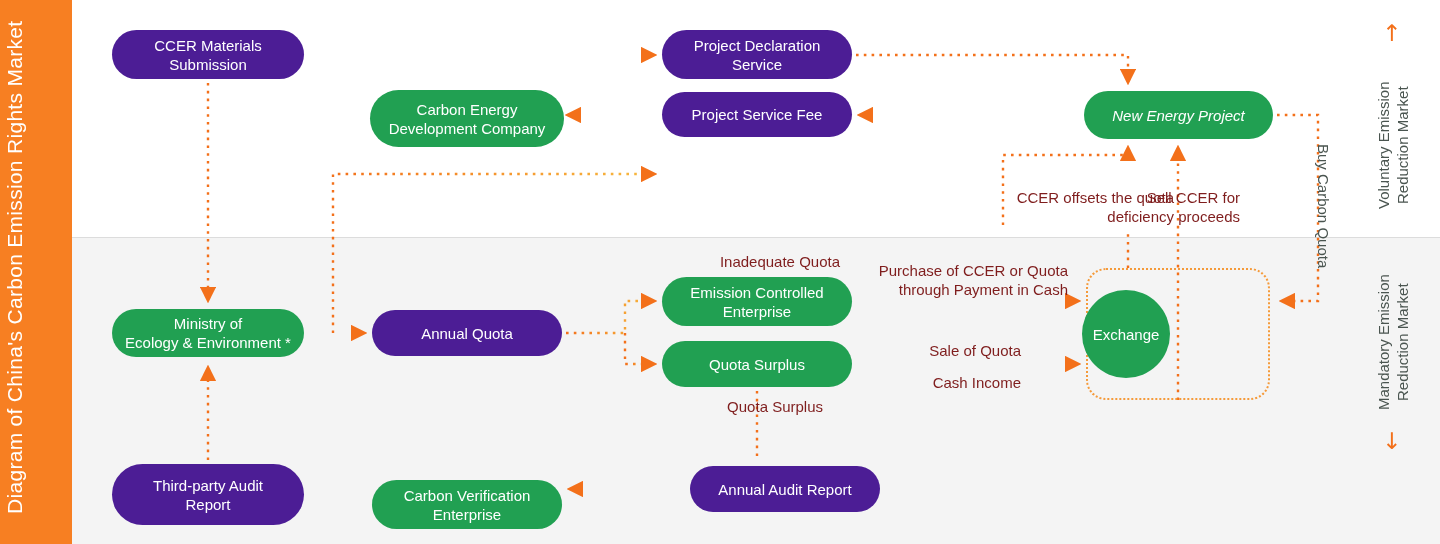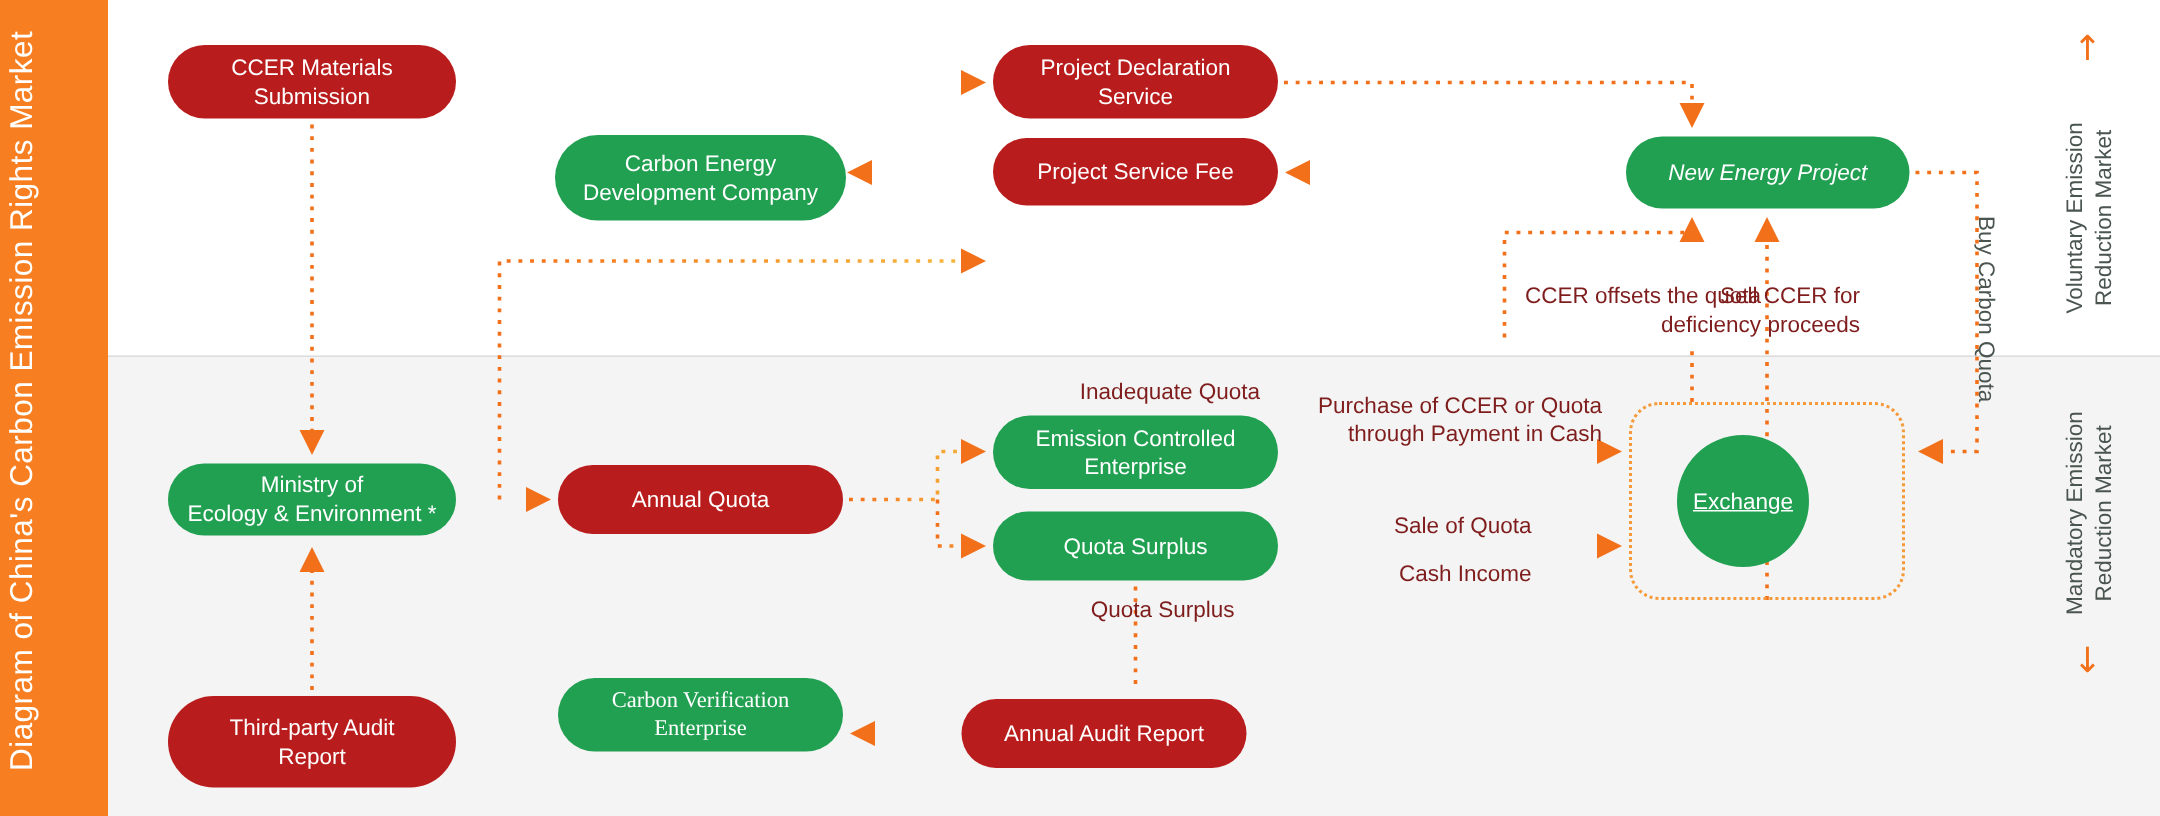--- a/index.html
+++ b/index.html
@@ -39,21 +39,21 @@
     position:absolute;
     display:flex;align-items:center;justify-content:center;
     text-align:center;
     color:#ffffff;
     border-radius:999px;
     font-size:15px;line-height:19px;
     box-sizing:border-box;
     padding:2px 10px;
     white-space:pre-line;
   }
-  .node.orange{background:#b91c1c;}
+  .node.orange{background:#4c1d95;}
   .node.green{background:#21a052;}
 
   .circle-node{
     position:absolute;border-radius:50%;
     background:#21a052;color:#fff;
     display:flex;align-items:center;justify-content:center;
     font-size:15px;
   }
   .dashbox{
     position:absolute;
@@ -175,30 +175,30 @@
     <span>Emission Controlled
 Enterprise</span>
   </div>
   <div class="node green" style="left:662px;top:341px;width:190px;height:46px;">
     <span>Quota Surplus</span>
   </div>
   <div class="node orange" style="left:112px;top:464px;width:192px;height:61px;">
     <span>Third-party Audit
 Report</span>
   </div>
-  <div class="node green" style="left:372px;top:452px;width:190px;height:49px;font-family:Liberation Serif, serif;">
+  <div class="node green" style="left:372px;top:480px;width:190px;height:49px;">
     <span>Carbon Verification
 Enterprise</span>
   </div>
-  <div class="node orange" style="left:641px;top:466px;width:190px;height:46px;text-align:center;">
+  <div class="node orange" style="left:690px;top:466px;width:190px;height:46px;text-align:center;">
     <span>Annual Audit Report</span>
   </div>
 
   <div class="dashbox" style="left:1086px;top:268px;width:184px;height:132px;"></div>
-  <div class="circle-node" style="left:1118px;top:290px;width:88px;height:88px;text-decoration:underline;">
+  <div class="circle-node" style="left:1082px;top:290px;width:88px;height:88px;">
     <span>Exchange</span>
   </div>
 
   <div class="label" style="left:990px;top:188px;width:184px;">CCER offsets the quota
 deficiency</div>
   <div class="label" style="left:1120px;top:188px;width:120px;">Sell CCER for
 proceeds</div>
   <div class="vlabel" style="left:1314px;top:136px;height:140px;">Buy Carbon Quota</div>
   <div class="label" style="left:862px;top:261px;width:206px;">Purchase of CCER or Quota
 through Payment in Cash</div>

